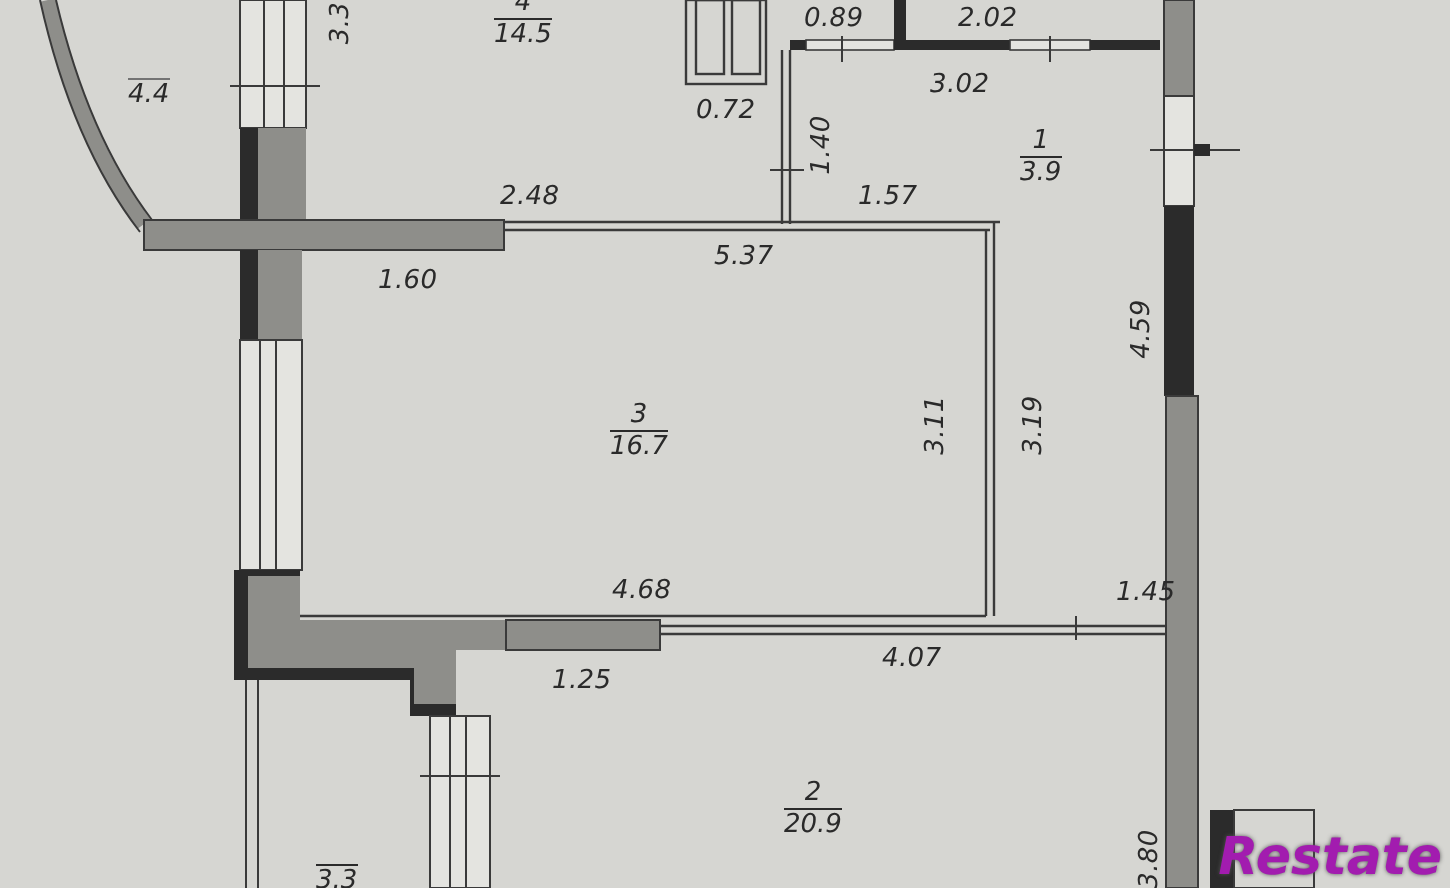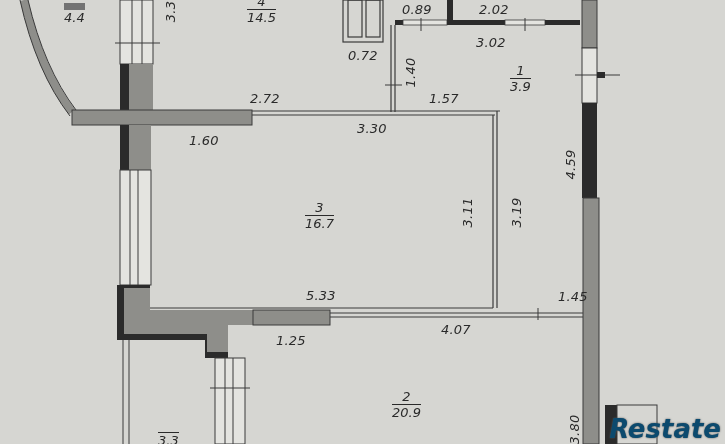--- a/index.html
+++ b/index.html
@@ -3,21 +3,21 @@
 <meta charset="utf-8">
 <style>
   html,body{margin:0;padding:0;}
   body{width:725px;height:444px;overflow:hidden;background:#d6d6d2;position:relative;font-family:"DejaVu Sans",sans-serif;}
   .plan{position:absolute;left:0;top:0;width:725px;height:444px;}
   .lbl{position:absolute;font-style:italic;font-size:13px;color:#2a2a2a;letter-spacing:0.2px;white-space:nowrap;}
   .vert{transform:rotate(-90deg);transform-origin:center center;}
   .room{position:absolute;text-align:center;font-style:italic;color:#2a2a2a;font-size:13px;line-height:15px;}
   .room .num{display:block;border-bottom:1px solid #2a2a2a;padding:0 4px;}
   .room .area{display:block;}
-  .wm{position:absolute;right:4px;bottom:0px;font-size:26px;font-style:italic;font-weight:bold;color:#0c4a6e;text-shadow:0 0 2px #555;}
+  .wm{position:absolute;right:4px;bottom:0px;font-size:26px;font-style:italic;font-weight:bold;color:#a21caf;text-shadow:0 0 2px #555;}
 </style>
 </head>
 <body>
 
 <svg class="plan" viewBox="0 0 725 444" width="725" height="444">
 
   <path d="M24 0 Q40 70 72 112" stroke="#8e8e8a" stroke-width="8" fill="none"></path>
   <path d="M20 0 Q36 72 70 116" stroke="#3a3a3a" stroke-width="1" fill="none"></path>
   <path d="M28 0 Q44 68 76 110" stroke="#3a3a3a" stroke-width="1" fill="none"></path>
 
@@ -101,38 +101,38 @@
 </div>
 <div class="room" style="left:305px;top:200px;">
   <span class="num">3</span>
   <span class="area">16.7</span>
 </div>
 <div class="room" style="left:392px;top:389px;">
   <span class="num">2</span>
   <span class="area">20.9</span>
 </div>
 <div class="room" style="left:64px;top:3px;">
-  <span class="area" style="border-top:7px solid #737373;">4.4</span>
+  <span class="area" style="border-top:1px solid #737373;margin-top:36px;">4.4</span>
 </div>
 <div class="room" style="left:158px;top:432px;">
   <span class="area" style="border-top:1px solid #2a2a2a;">3.3</span>
 </div>
 
 <span class="lbl vert" style="left:160px;top:4px;">3.3</span>
 <span class="lbl" style="left:402px;top:2px;">0.89</span>
 <span class="lbl" style="left:479px;top:2px;">2.02</span>
 <span class="lbl" style="left:348px;top:48px;">0.72</span>
-<span class="lbl" style="left:476px;top:35px;text-align:center;">3.02</span>
+<span class="lbl" style="left:465px;top:35px;text-align:center;">3.02</span>
 <span class="lbl vert" style="left:396px;top:65px;">1.40</span>
-<span class="lbl" style="left:250px;top:91px;">2.72</span>
+<span class="lbl" style="left:250px;top:91px;">2.48</span>
 <span class="lbl" style="left:429px;top:91px;">1.57</span>
 <span class="lbl" style="left:189px;top:133px;">1.60</span>
-<span class="lbl" style="left:357px;top:121px;">3.30</span>
+<span class="lbl" style="left:357px;top:121px;">5.37</span>
 <span class="lbl vert" style="left:556px;top:157px;">4.59</span>
 <span class="lbl vert" style="left:453px;top:205px;">3.11</span>
 <span class="lbl vert" style="left:502px;top:205px;">3.19</span>
-<span class="lbl" style="left:306px;top:288px;">5.33</span>
+<span class="lbl" style="left:306px;top:288px;">4.68</span>
 <span class="lbl" style="left:558px;top:289px;">1.45</span>
 <span class="lbl" style="left:276px;top:333px;">1.25</span>
 <span class="lbl" style="left:441px;top:322px;">4.07</span>
 <span class="lbl vert" style="left:560px;top:422px;">3.80</span>
 
 <div class="wm">Restate</div>
 
 </body></html>

